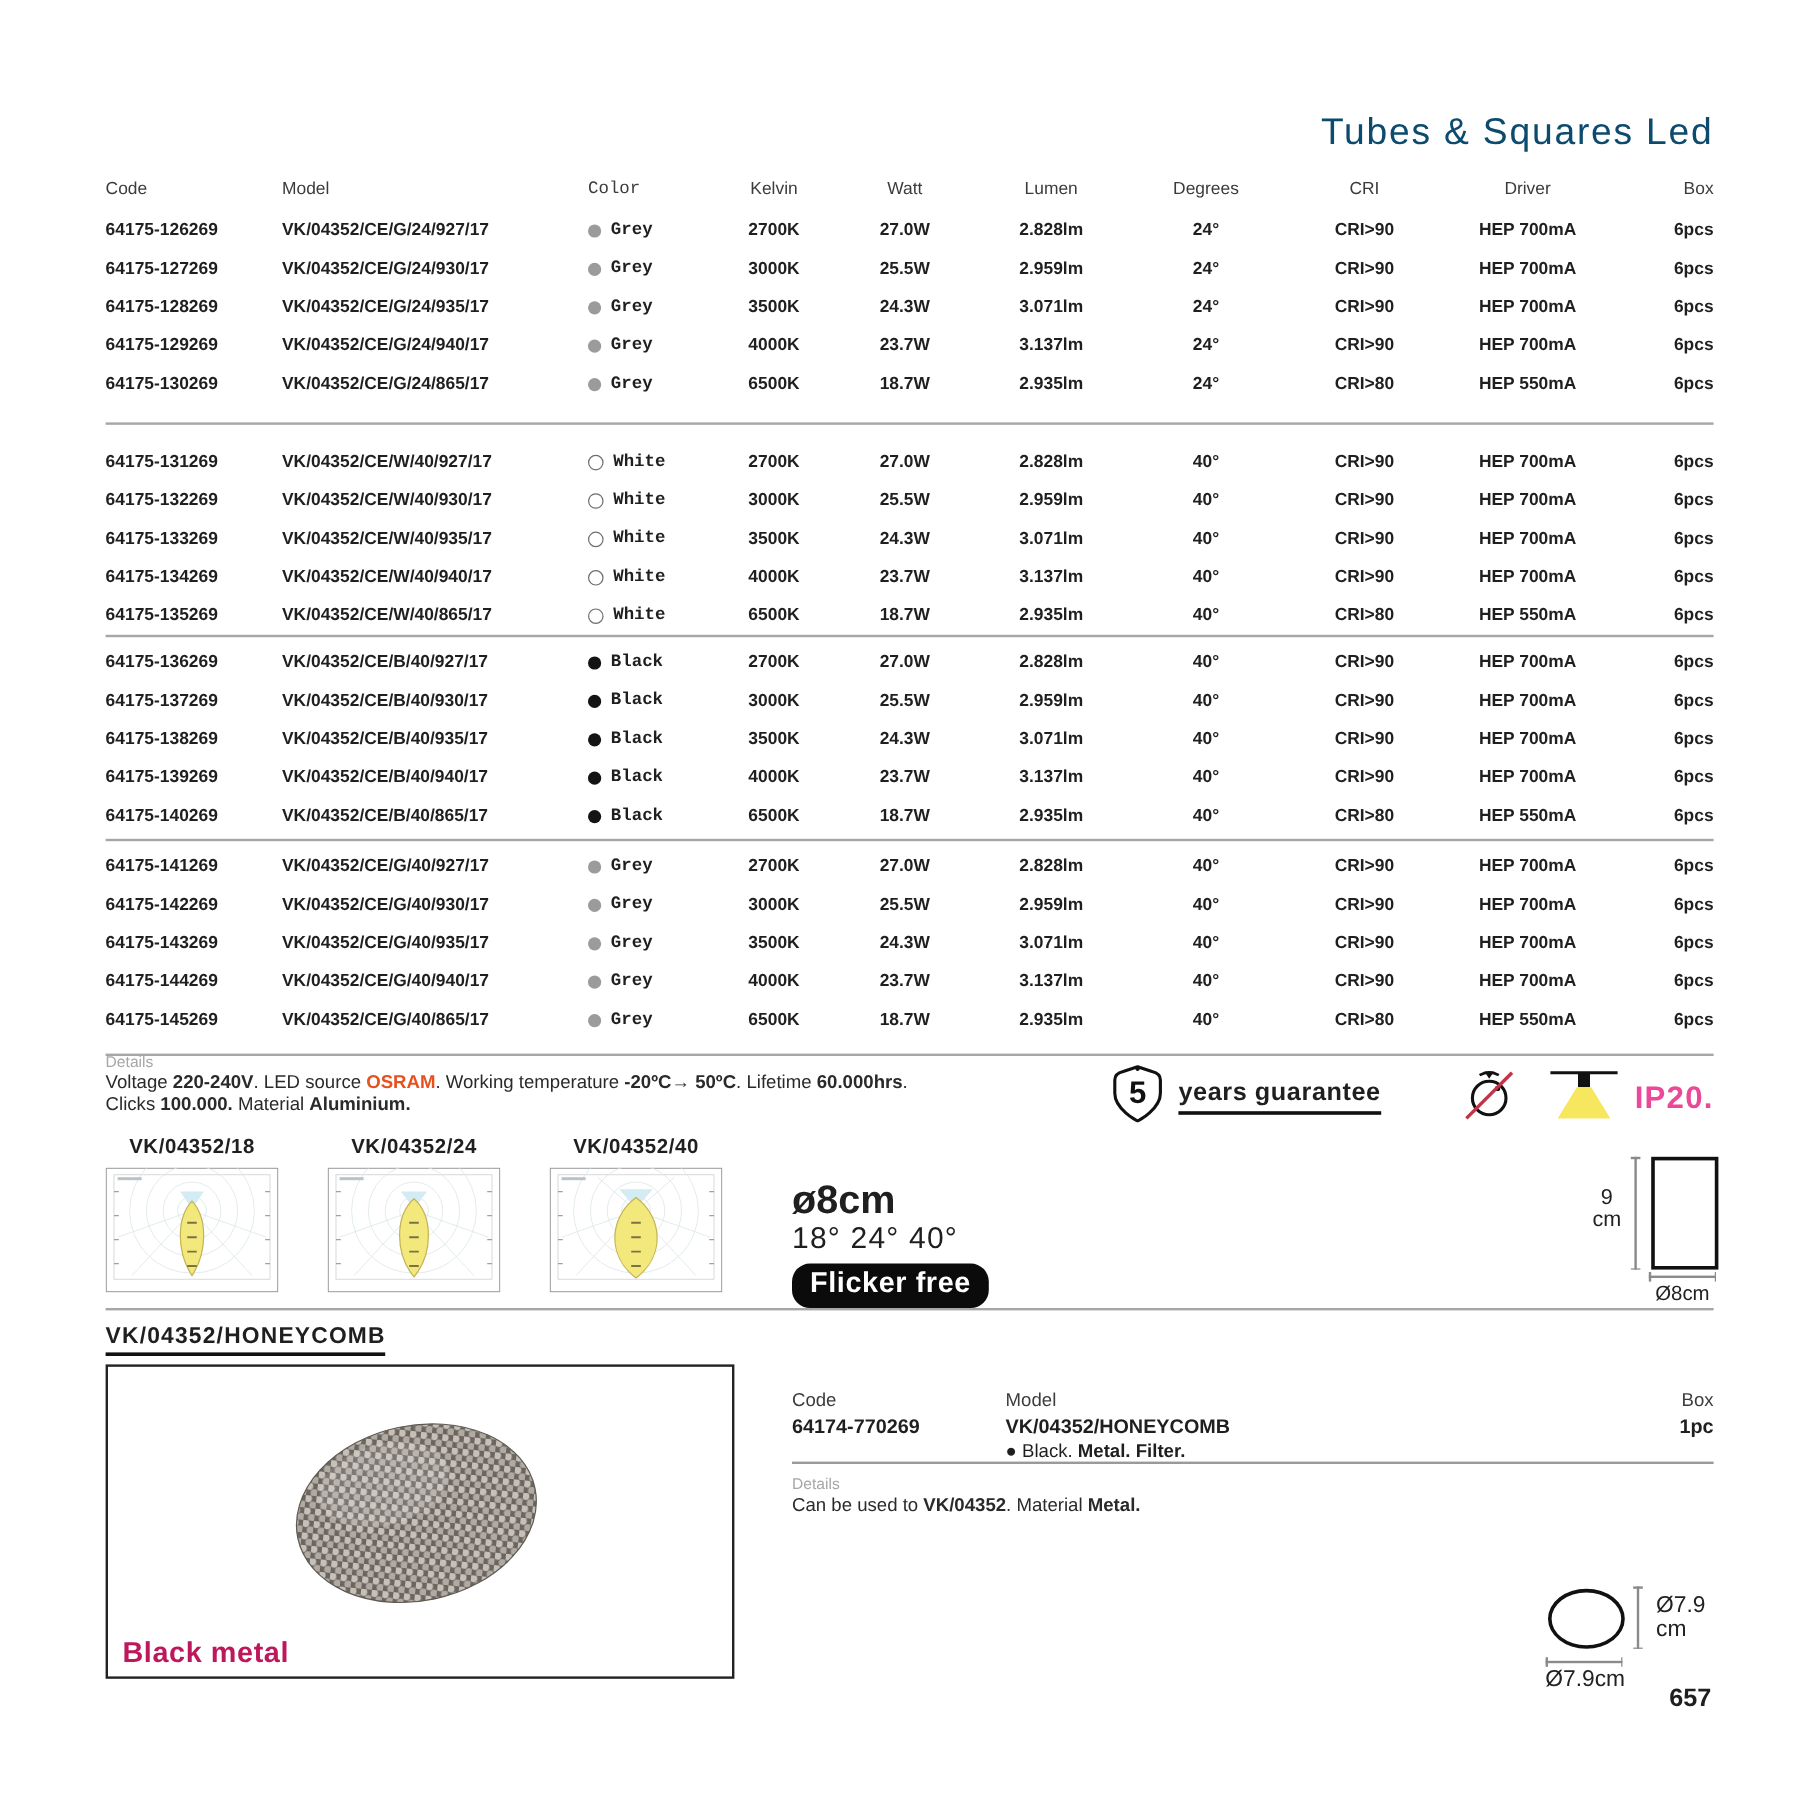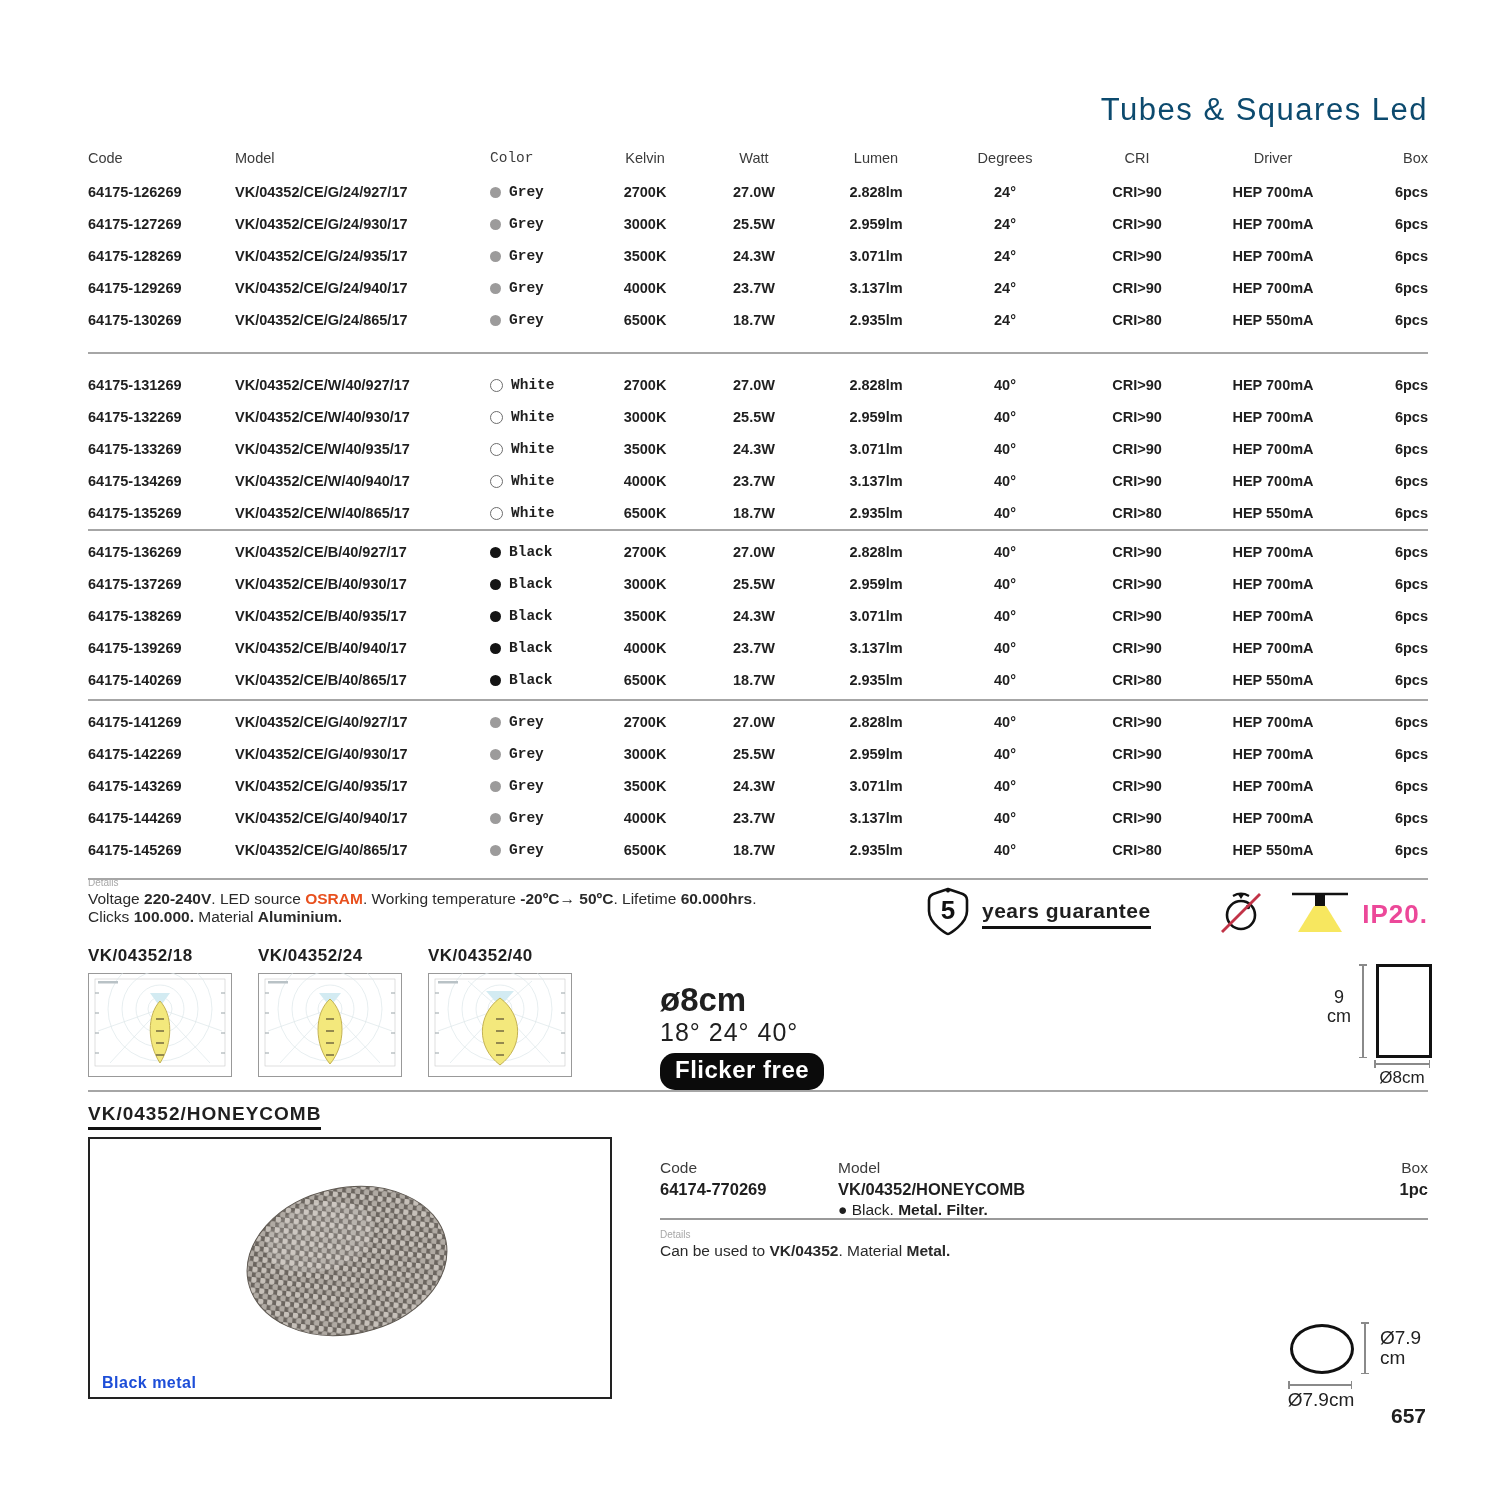--- a/index.html
+++ b/index.html
@@ -27,35 +27,35 @@
   .dot-black{background:#141414;}
   .sep{height:2px;background:#a6a6a6;}
   .sep1{margin:16px 0 15px;}
   .sep2{margin:0 0 5px;}
   .sep3{margin:3px 0 5px;}
   .table-end{height:2px;background:#a6a6a6;margin-top:12px;}
   .head-row{margin-bottom:2px;}
 
   
   .details-block{position:absolute;left:88px;top:877px;width:840px;}
-  .details-label{font-size:10px;color:#a7a7a7;margin-bottom:2px;}
+  .details-label{font-size:13px;color:#a7a7a7;margin-bottom:2px;}
   .details-line{font-size:15.5px;line-height:18px;color:#2a2a2a;}
 
   
   .badges{position:absolute;left:926px;top:882px;width:502px;height:64px;
           display:flex;align-items:center;}
   .guarantee{display:flex;align-items:center;}
   .g-text{font-size:21px;font-weight:700;letter-spacing:.5px;border-bottom:3px solid #111;
           padding-bottom:3px;margin-left:12px;}
   .badge-gap{flex:1;}
   .ip{font-size:26px;font-weight:700;letter-spacing:1px;color:#ec4899;}
   .icon-box{margin:0 12px;}
 
   
-  .diagrams{position:absolute;left:88px;top:946px;display:flex;gap:26px;}
+  .diagrams{position:absolute;left:88px;top:946px;display:flex;gap:41px;text-align:center;}
   .diagram .d-title{font-size:17px;font-weight:700;letter-spacing:.5px;margin-bottom:7px;}
   .d-frame{width:144px;height:104px;background:#fff;}
 
   
   .specs{position:absolute;left:660px;top:983px;}
   .spec-diameter{font-size:33px;font-weight:700;line-height:34px;}
   .spec-beams{font-size:25px;font-weight:400;line-height:30px;letter-spacing:1px;}
   .flicker{display:inline-block;margin-top:6px;background:#0b0b0b;color:#fff;
            font-size:24px;font-weight:700;padding:3px 15px 6px;letter-spacing:.5px;border-radius:15px;}
 
@@ -75,21 +75,21 @@
   .tube-d-label{position:absolute;left:50px;top:108px;width:64px;text-align:center;
                 font-size:17px;color:#222;}
 
   
   .mid-line{position:absolute;left:88px;top:1090px;width:1340px;height:2px;background:#a6a6a6;}
 
   
   .hc-heading{position:absolute;left:88px;top:1103px;font-size:19px;font-weight:700;
               letter-spacing:1px;border-bottom:3px solid #111;padding-bottom:2px;}
   .hc-box{position:absolute;left:88px;top:1137px;width:520px;height:258px;border:2.5px solid #222;background:#fff;}
-  .hc-caption{position:absolute;left:12px;bottom:5px;font-size:16px;font-weight:700;letter-spacing:.5px;color:#1d4ed8;}
+  .hc-caption{position:absolute;left:12px;bottom:5px;font-size:24px;font-weight:700;letter-spacing:.5px;color:#be185d;}
   .hc-info{position:absolute;left:660px;top:1158px;width:768px;display:grid;
            grid-template-columns:178px 1fr 92px;}
   .hc-label{font-size:15.5px;color:#3c3c3c;line-height:20px;}
   .hc-value{font-size:16.5px;font-weight:700;line-height:22px;}
   .hc-attrs{font-size:15.5px;line-height:20px;}
   .hc-box-col{text-align:right;}
   .hc-line{position:absolute;left:660px;top:1218px;width:768px;height:2px;background:#9a9a9a;}
   .hc-details{position:absolute;left:660px;top:1229px;width:768px;}
 
   

